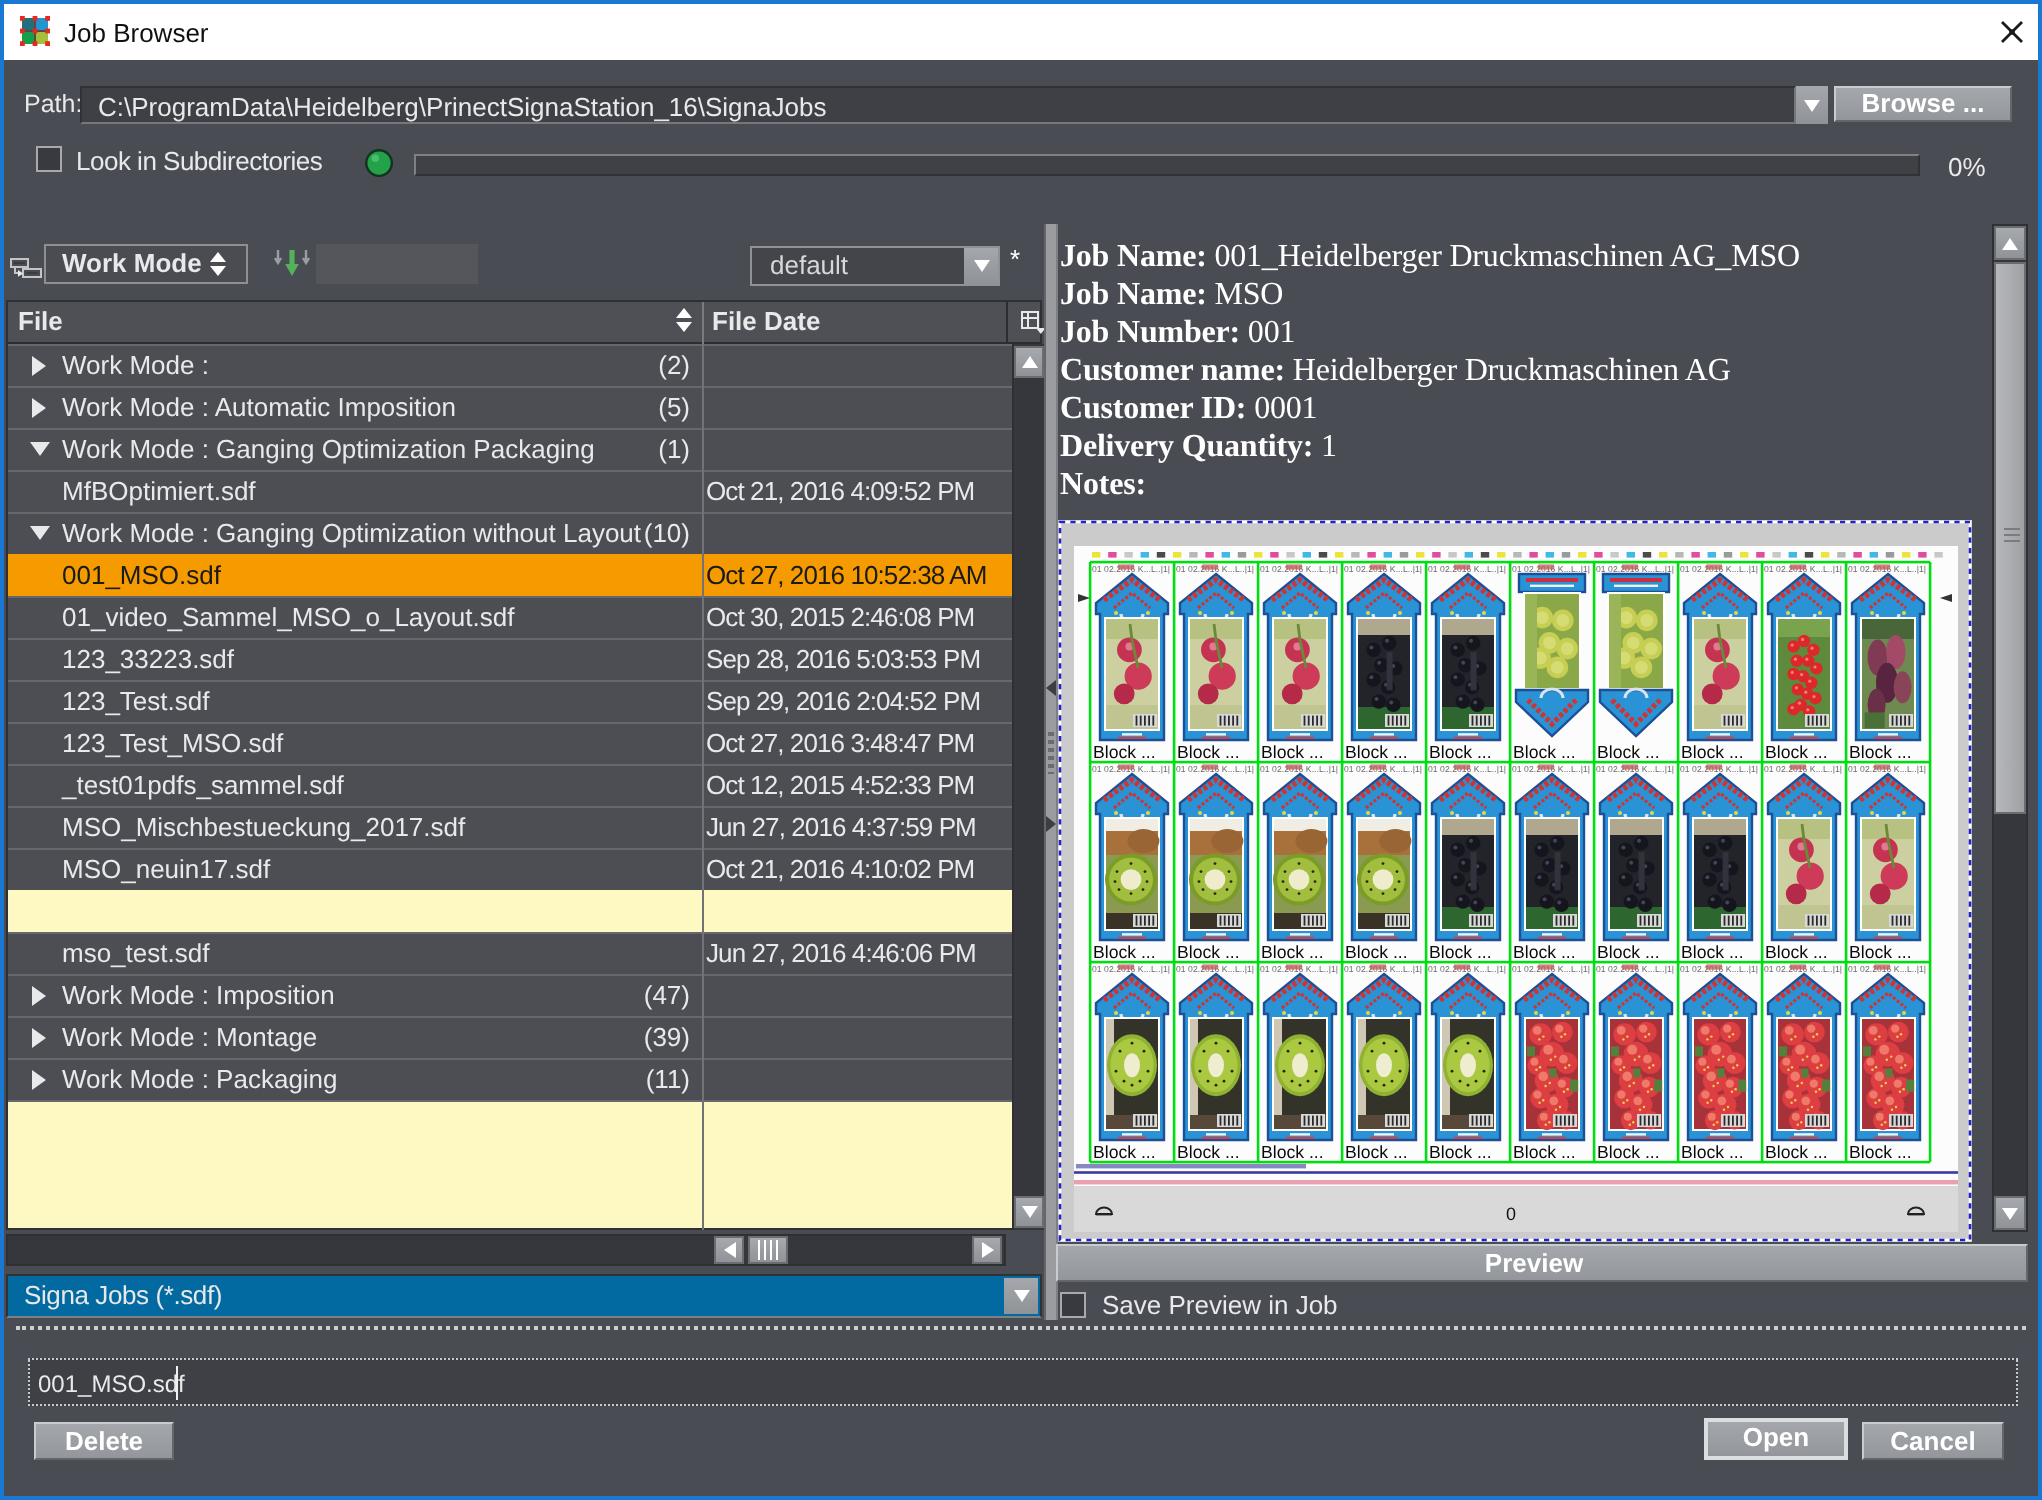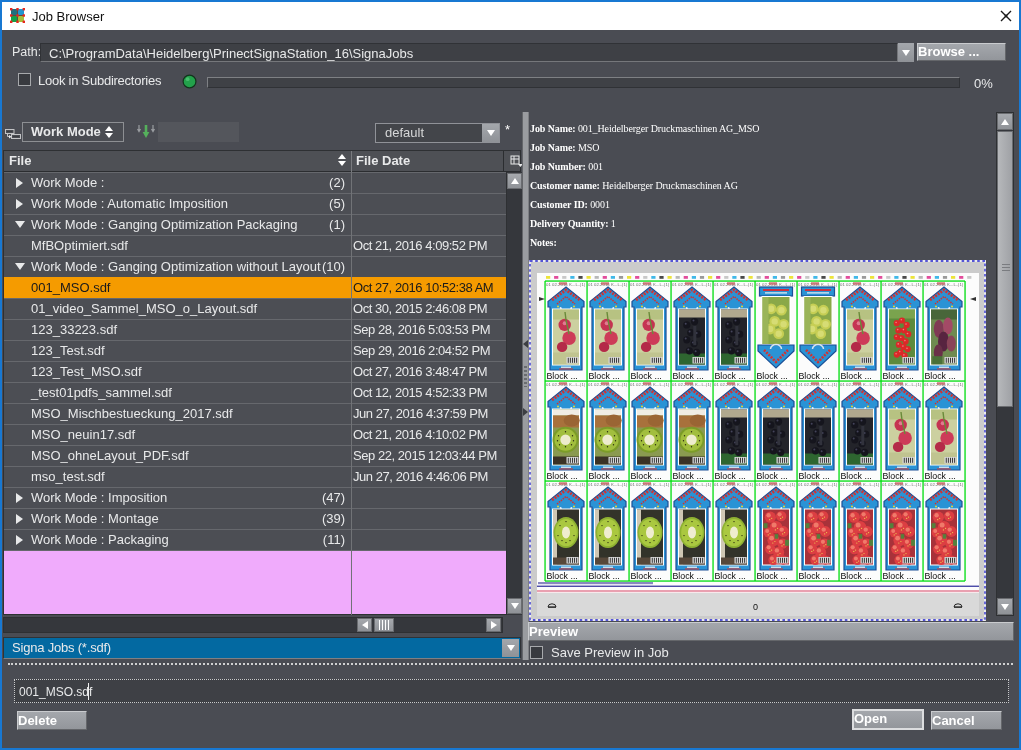--- a/index.html
+++ b/index.html
@@ -2,26 +2,26 @@
 <html><head><meta charset="utf-8">
 <style>
 * { margin:0; padding:0; box-sizing:border-box; }
 html,body { width:1021px; height:750px; overflow:hidden; }
 body { font-family:"Liberation Sans",sans-serif; font-size:13px; color:#e8e9ea; background:#4a4c53; position:relative; }
 .abs { position:absolute; }
 #frame { position:absolute; inset:0; border:2px solid #1878d2; }
 #title { position:absolute; left:2px; top:2px; right:2px; height:28px; background:#ffffff; color:#101010;padding-left:48px; }
 #title .t { position:absolute; left:30px; top:7px; font-size:13px; }
 #main { position:absolute; left:2px; top:30px; right:2px; bottom:2px; background:#4a4c53; }
-.btn { background:linear-gradient(#a4a7ac,#93969b); border-top:1px solid #c9cbce; border-left:1px solid #c9cbce; border-right:1px solid #64666a; border-bottom:1px solid #64666a; color:#fff; font-weight:bold; text-align:left; }
+.btn { background:linear-gradient(#a4a7ac,#93969b); border-top:1px solid #c9cbce; border-left:1px solid #c9cbce; border-right:1px solid #64666a; border-bottom:1px solid #64666a; color:#fff; font-weight:bold; text-align:center; }
 .field { background:#3e4045; border:1px solid #303236; border-bottom-color:#75777b; border-right-color:#75777b; }
 .cb { width:13px; height:13px; background:#383a3f; border:1px solid #a7a9ac; display:inline-block; }
 .arrbtn { background:linear-gradient(#a4a7ac,#8f9297); display:flex; align-items:center; justify-content:center; }
 
-#tablewrap { position:absolute; left:1px; top:150px; width:518px; height:465px; background:#f0abfc; border:1px solid #2e3033; }
+#tablewrap { position:absolute; left:1px; top:150px; width:518px; height:465px; background:#fef9c3; border:1px solid #2e3033; }
 #thead { position:absolute; left:0; top:0; width:100%; height:21px; background:#4e5055; border-bottom:1px solid #2b2d30; font-weight:bold; }
 .trow { position:absolute; left:0; width:502px; height:21px; border-top:1px solid #66686d; background:#4c4e54; }
 .trow.sel { background:#f59b00; color:#1a1a1a; border-top-color:#f59b00; }
 .trow .fn { position:absolute; left:27px; top:2px; white-space:nowrap; }
 .trow .cnt { position:absolute; right:161px; top:2px; }
 .trow .dt { position:absolute; left:349px; top:2px; white-space:nowrap; letter-spacing:-0.45px; }
 .trow .tw { position:absolute; left:11px; top:5px; }
 .sbtn { position:absolute; background:linear-gradient(#a6a9ae,#8f9297); border:1px solid #6a6c70; display:flex; align-items:center; justify-content:center; }
 .tri-u { width:0;height:0;border-left:4px solid transparent;border-right:4px solid transparent;border-bottom:6px solid #fff; }
 .tri-d { width:0;height:0;border-left:4px solid transparent;border-right:4px solid transparent;border-top:6px solid #fff; }
@@ -181,24 +181,20 @@
         <div class="dt">Oct 12, 2015 4:52:33 PM</div>
       </div>
 <div class="trow" style="top:252px">
         <div class="fn">MSO_Mischbestueckung_2017.sdf</div>
         <div class="dt">Jun 27, 2016 4:37:59 PM</div>
       </div>
 <div class="trow" style="top:273px">
         <div class="fn">MSO_neuin17.sdf</div>
         <div class="dt">Oct 21, 2016 4:10:02 PM</div>
       </div>
-<div class="trow" style="top:294px">
-        <div class="fn">MSO_ohneLayout_PDF.sdf</div>
-        <div class="dt">Sep 22, 2015 12:03:44 PM</div>
-      </div>
 <div class="trow" style="top:315px">
         <div class="fn">mso_test.sdf</div>
         <div class="dt">Jun 27, 2016 4:46:06 PM</div>
       </div>
 <div class="trow" style="top:336px">
         <svg class="tw" width="8" height="10" viewBox="0 0 8 10">
           <path d="M1 0 L8 5 L1 10 Z" fill="#e8e9ea"></path>
         </svg>
         <div class="fn">Work Mode : Imposition</div>
         <div class="cnt">(47)</div>
@@ -251,21 +247,21 @@
     </div>
 <div class="abs" style="left:520px;top:82px;width:7px;height:548px;background:#9a9ca0;border-left:1px solid #64666a;border-right:1px solid #7d7f83;">
 <div class="abs" style="left:0px;top:228px;">
         <div class="tri-l" style="border-right-color:#3c3e42;border-top-width:4px;border-bottom-width:4px;border-right-width:5px;"></div>
       </div>
 <div class="abs" style="left:1px;top:254px;width:3px;height:21px;background:repeating-linear-gradient(#6a6c70 0 2px,transparent 2px 4px);"></div>
 <div class="abs" style="left:0px;top:296px;">
         <div class="tri-r" style="border-left-color:#3c3e42;border-top-width:4px;border-bottom-width:4px;border-left-width:5px;"></div>
       </div>
 </div>
-<div class="info abs" style="left:528px;top:89px;font-family:'Liberation Serif',serif;font-size:10px;line-height:19px;letter-spacing:-0.1px;color:#fff;">
+<div class="info abs" style="left:528px;top:89px;font-family:'Liberation Serif',serif;font-size:16px;line-height:19px;letter-spacing:-0.1px;color:#fff;">
 <div><b>Job Name:</b> 001_Heidelberger Druckmaschinen AG_MSO</div>
 <div><b>Job Name:</b> MSO</div>
 <div><b>Job Number:</b> 001</div>
 <div><b>Customer name:</b> Heidelberger Druckmaschinen AG</div>
 <div><b>Customer ID:</b> 0001</div>
 <div><b>Delivery Quantity:</b> 1</div>
 <div><b>Notes:</b></div>
 </div>
 <div class="abs" style="left:527px;top:230px;width:457px;height:361px;"><svg width="457" height="361" viewBox="0 0 457 361">
         <rect x="0" y="0" width="457" height="361" fill="#cbcbcb"></rect>

